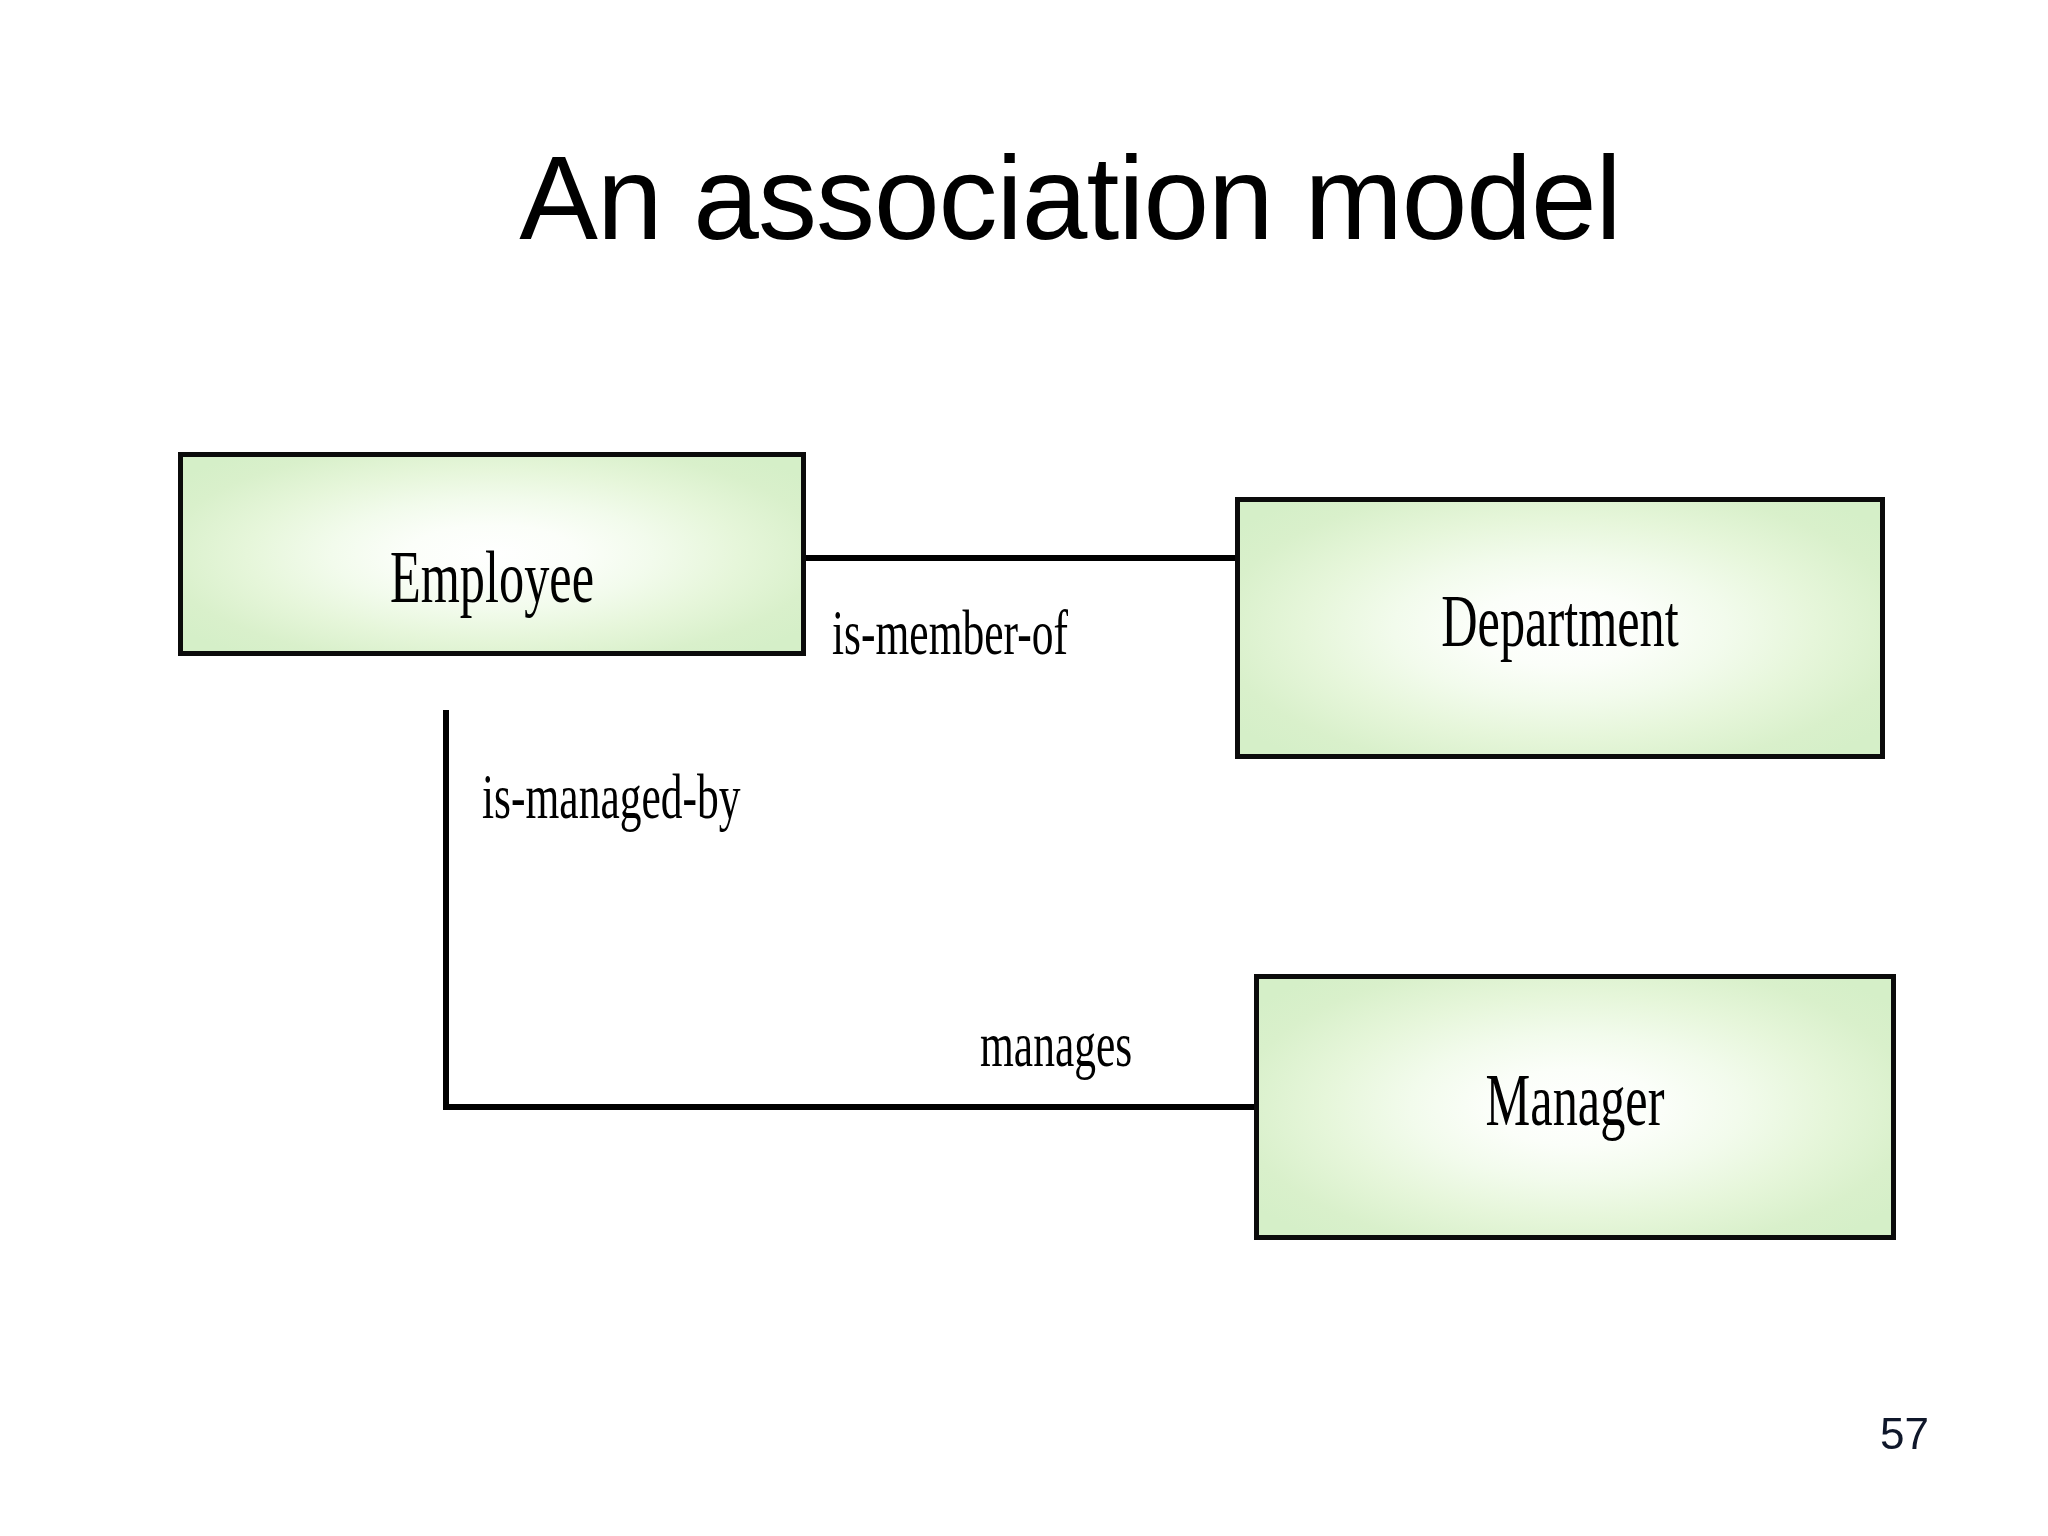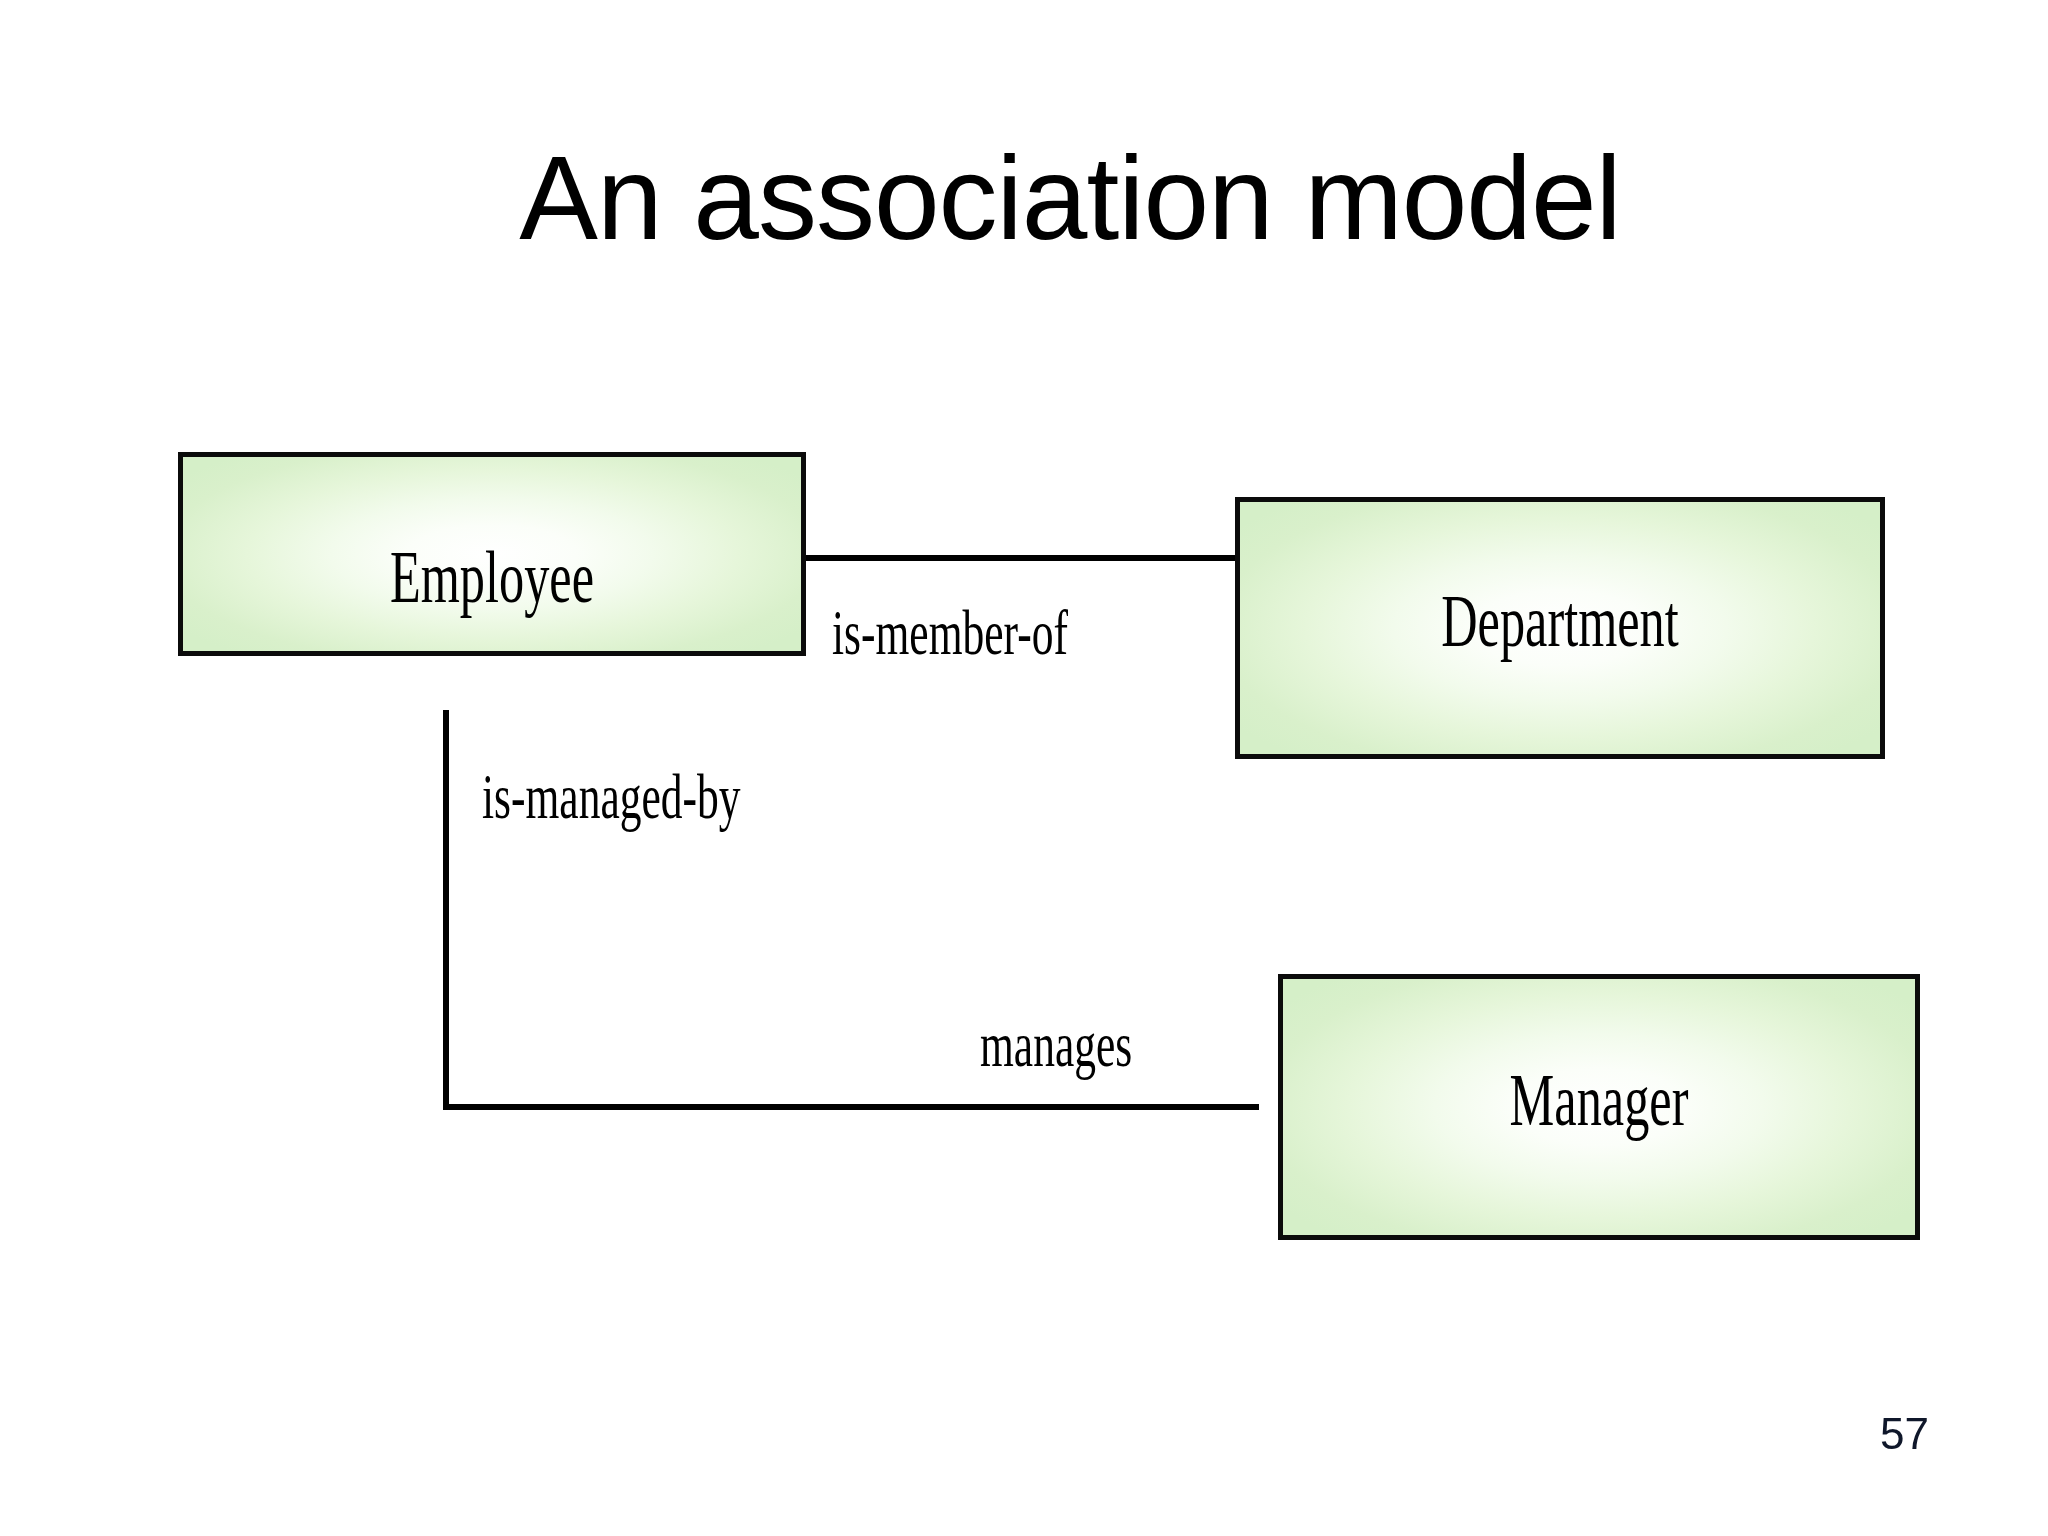--- a/index.html
+++ b/index.html
@@ -60,21 +60,21 @@
     font-family: "Liberation Serif", "DejaVu Serif", serif;
     font-size: 74px;
     line-height: 1;
     color: #000000;
     transform: scaleX(0.68);
     white-space: nowrap;
   }
 
   #box-employee    { left: 178px;  top: 452px;  width: 628px; height: 204px; padding-left: 28px; }
   #box-department  { left: 1235px; top: 474px;  width: 650px; height: 262px; margin-top: 23px; }
-  #box-manager     { left: 1254px; top: 974px;  width: 642px; height: 266px; margin-left: 24px; }
+  #box-manager     { left: 1254px; top: 974px;  width: 642px; height: 266px; }
 
   #label-employee   { top: 83px; }
   #label-department { top: 82px; }
   #label-manager    { top: 84px; }
 
   
   .conn-h {
     position: absolute;
     height: 0;
     border-top: 6px solid #000000;

